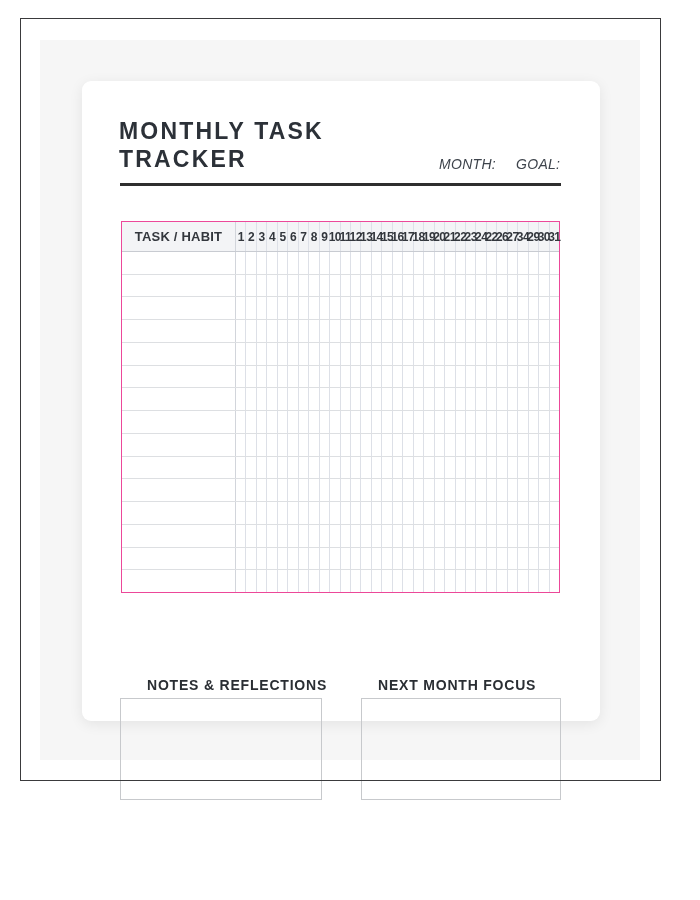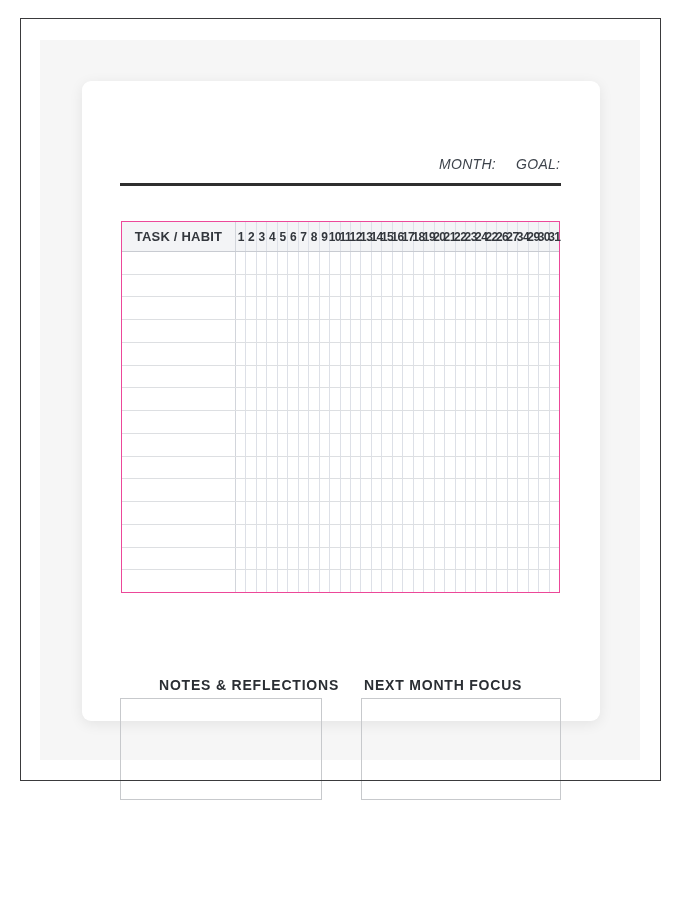--- a/index.html
+++ b/index.html
@@ -145,22 +145,22 @@
   .section-heading {
     position: absolute;
     top: 677px;
     font-size: 14px;
     font-weight: bold;
     letter-spacing: 0.8px;
     color: #2a2e33;
     z-index: 3;
     white-space: nowrap;
   }
-  .notes-heading { left: 120px; padding-left: 39px; }
-  .focus-heading { left: 364px; text-align: right; }
+  .notes-heading { left: 108px; padding-left: 39px; }
+  .focus-heading { left: 378px; text-align: right; }
   .write-box {
     position: absolute;
     top: 698px;
     height: 102px;
     box-sizing: border-box;
     border: 1px solid #c7c9cc;
     background: transparent;
     z-index: 3;
   }
   .notes-box { left: 120px; width: 202px; }
@@ -168,20 +168,21 @@
 </style>
 </head>
 <body>
 
 <div class="stage">
 
   <div class="page-bg"></div>
 
   <div class="card"></div>
 
+  <div class="page-title">MONTHLY TASK TRACKER</div>
 
   <span class="field-label month-label">MONTH:</span>
   <span class="field-label goal-label">GOAL:</span>
 
   <div class="title-rule"></div>
 
   <div class="tracker-table">
     <div class="header-row">
       <div class="task-head">TASK / HABIT</div>
       <div class="day-strip" id="day-header-strip">

